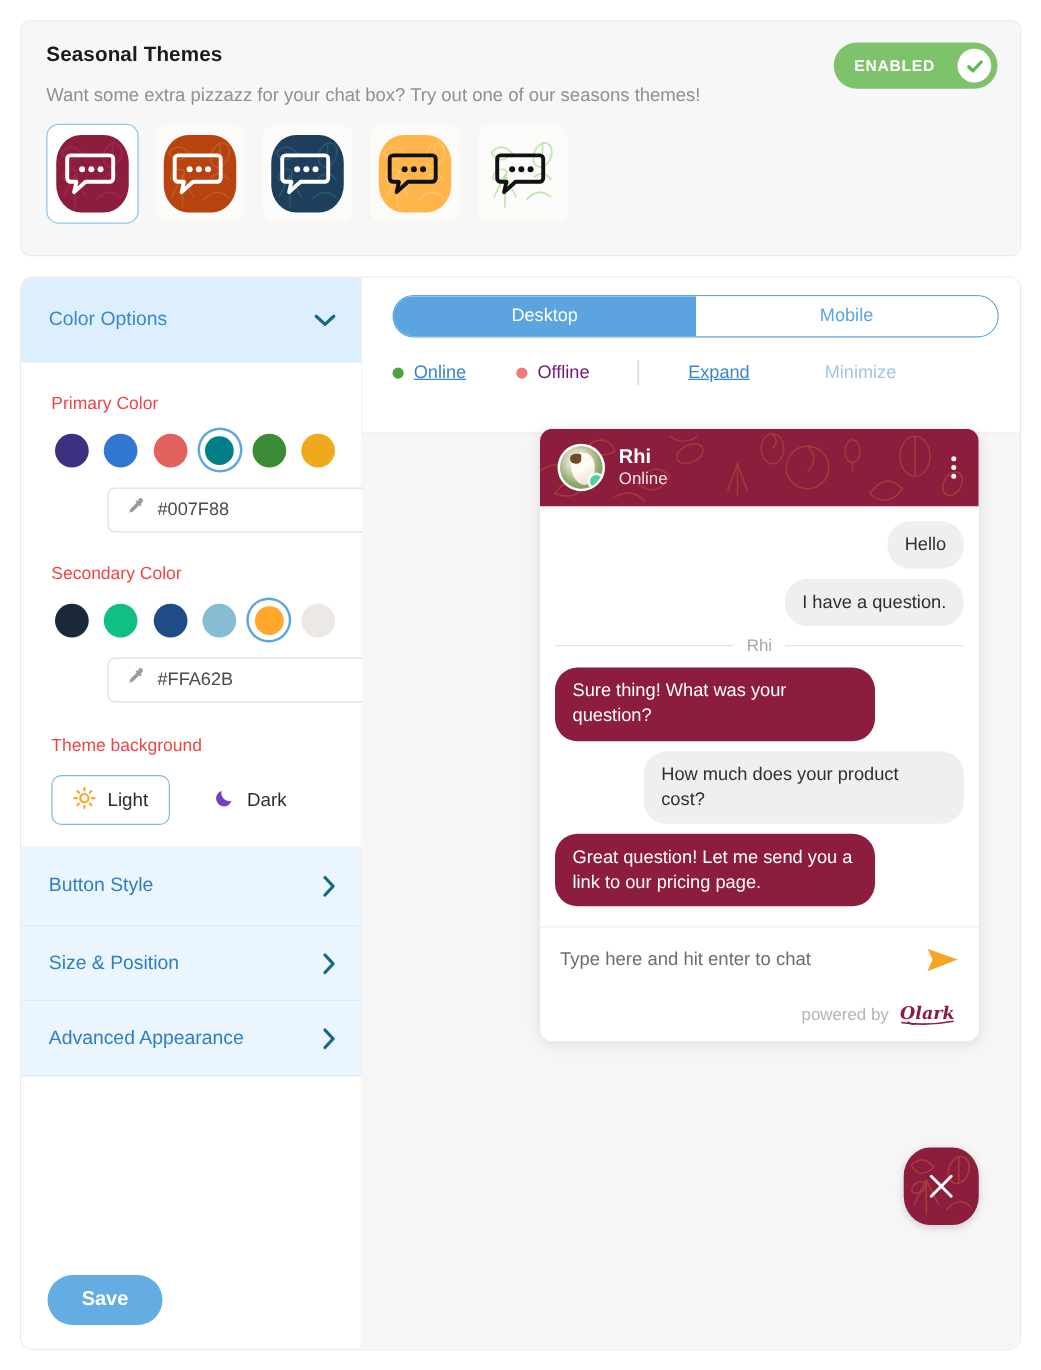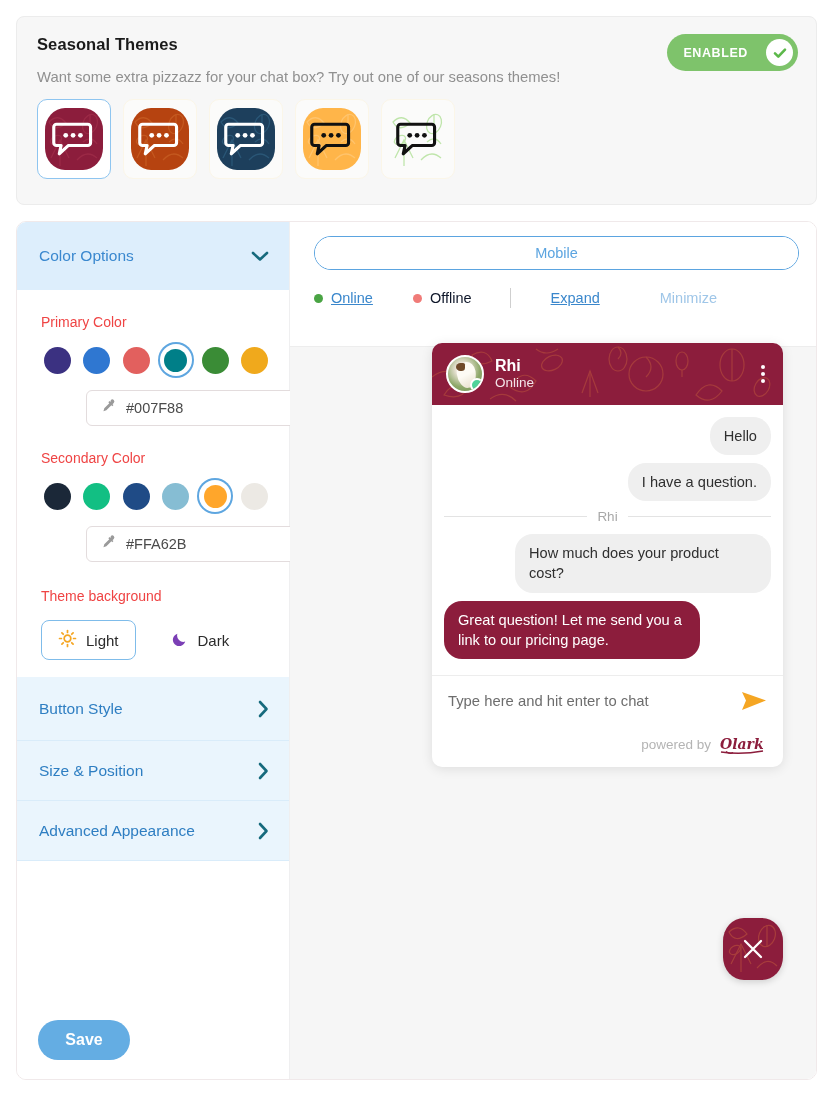--- a/index.html
+++ b/index.html
@@ -139,21 +139,21 @@
   .seg-item.off { background:#fff; color:#5ba4e0; }
 
   .status-row {
     display:flex; align-items:center; height: 40px; margin-top:8px;
     width: 485px; font-size:14.5px;
   }
   .st { display:flex; align-items:center; gap:8px; }
   .st .dot { width:9px; height:9px; border-radius:50%; }
   .st .t { text-decoration: underline; }
   .st.online .t { color:#3a87cc; }
-  .st.offline .t { color:#0f172a; text-decoration:none;text-align:center; }
+  .st.offline .t { color:#701a75; text-decoration:none;text-align:center; }
   .vdiv { width:1px; height:20px; background:#cfcfcf; margin: 0 0 0 38px; }
   .lnk { font-size:14.5px; cursor:pointer; }
   .lnk.expand { color:#3a87cc; text-decoration:underline; margin-left:40px; }
   .lnk.minimize { color:#9fc6e8; margin-left:60px; }
 
   .preview-stage {
     position:absolute; left:0; right:0; top:124px; bottom:0;
     background:#f6f6f6; border-top:1px solid #ededed;
   }
 
@@ -510,20 +510,21 @@
                 <path d="M3 2 L9.5 9 L3 16" fill="none" stroke="currentColor" stroke-width="2.6" stroke-linecap="round" stroke-linejoin="round"></path>
               </svg>
             </span>
           </div>
         </div>
     </div>
 
     <div class="preview">
       <div class="preview-top">
         <div class="seg">
+          <div class="seg-item on">Desktop</div>
           <div class="seg-item off">Mobile</div>
         </div>
         <div class="status-row">
           <div class="st online">
             <span class="dot" id="dot-online" style="background: rgb(74, 164, 68);"></span>
             <span class="t">Online</span>
           </div>
           <div class="st offline" style="margin-left:40px;">
             <span class="dot" id="dot-offline" style="background: rgb(240, 123, 120);"></span>
             <span class="t">Offline</span>
@@ -582,20 +583,23 @@
               <div class="bubble visitor">Hello</div>
             </div>
             <div class="msg-row right">
               <div class="bubble visitor">I have a question.</div>
             </div>
             <div class="divider-row">
               <span class="ln"></span>
               <span class="nm">Rhi</span>
               <span class="ln"></span>
             </div>
+            <div class="msg-row left">
+              <div class="bubble agent" style="background: rgb(140, 29, 60);">Sure thing! What was your question?</div>
+            </div>
             <div class="msg-row right">
               <div class="bubble visitor">How much does your product cost?</div>
             </div>
             <div class="msg-row left">
               <div class="bubble agent" style="background: rgb(140, 29, 60);">Great question! Let me send you a link to our pricing page.</div>
             </div>
           </div>
 
         <div class="chat-input">
           <span class="ph">Type here and hit enter to chat</span>

